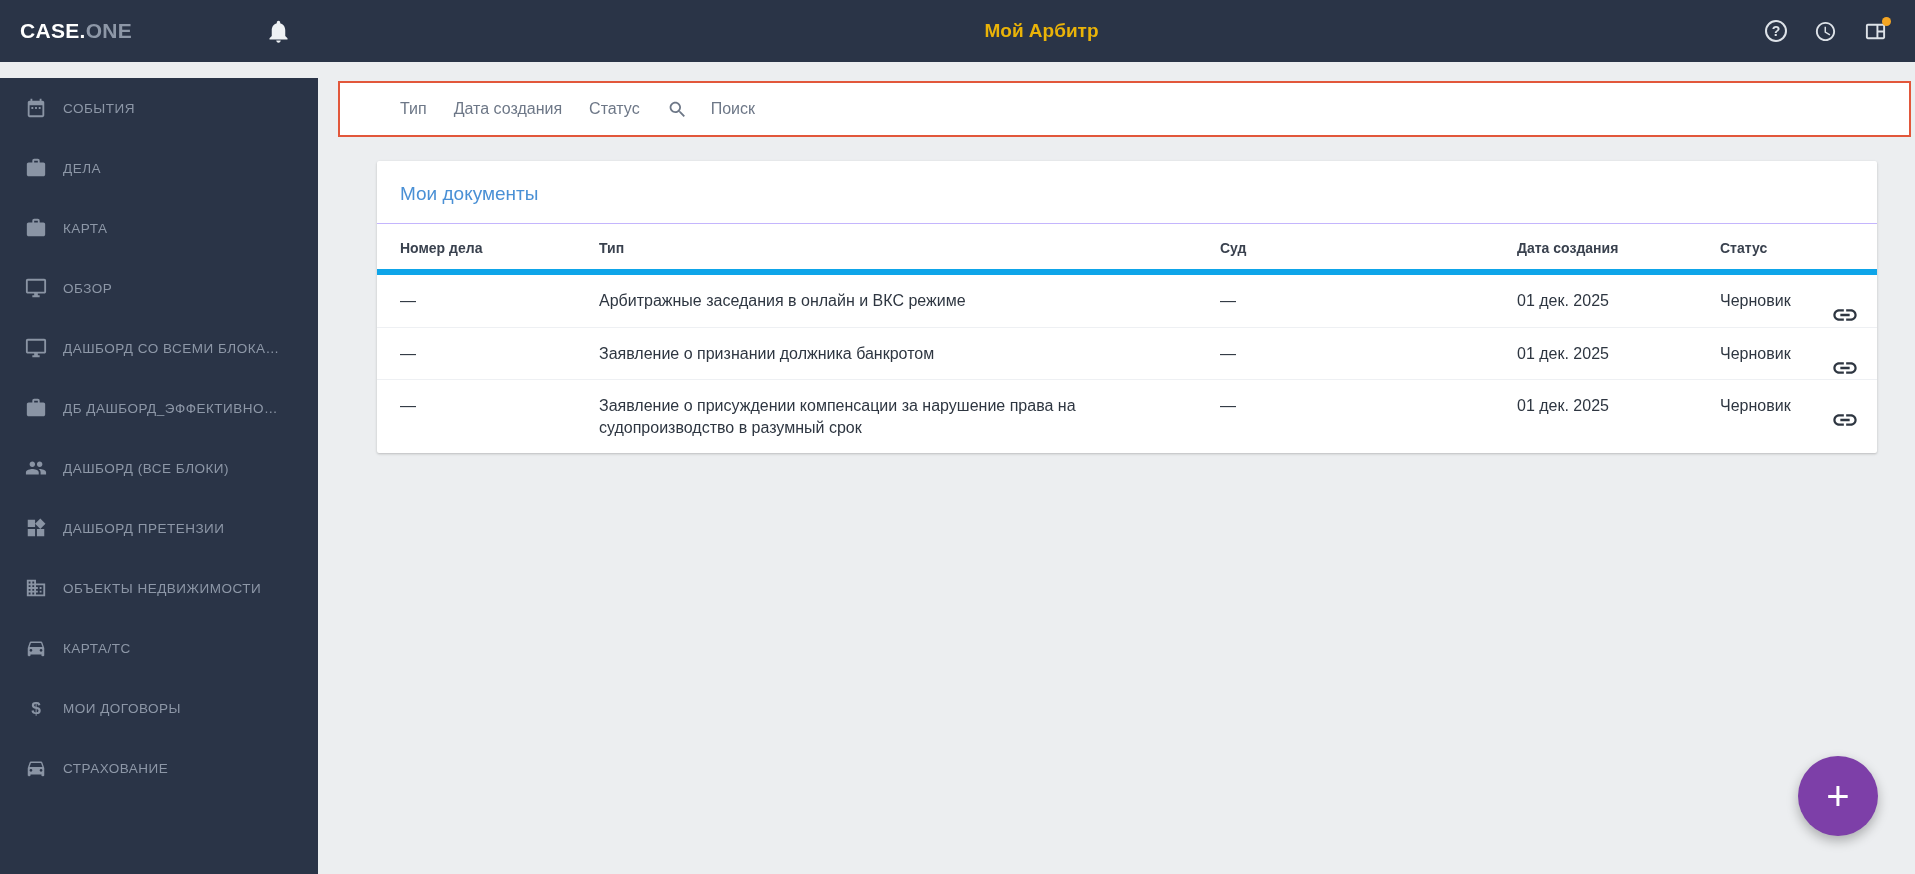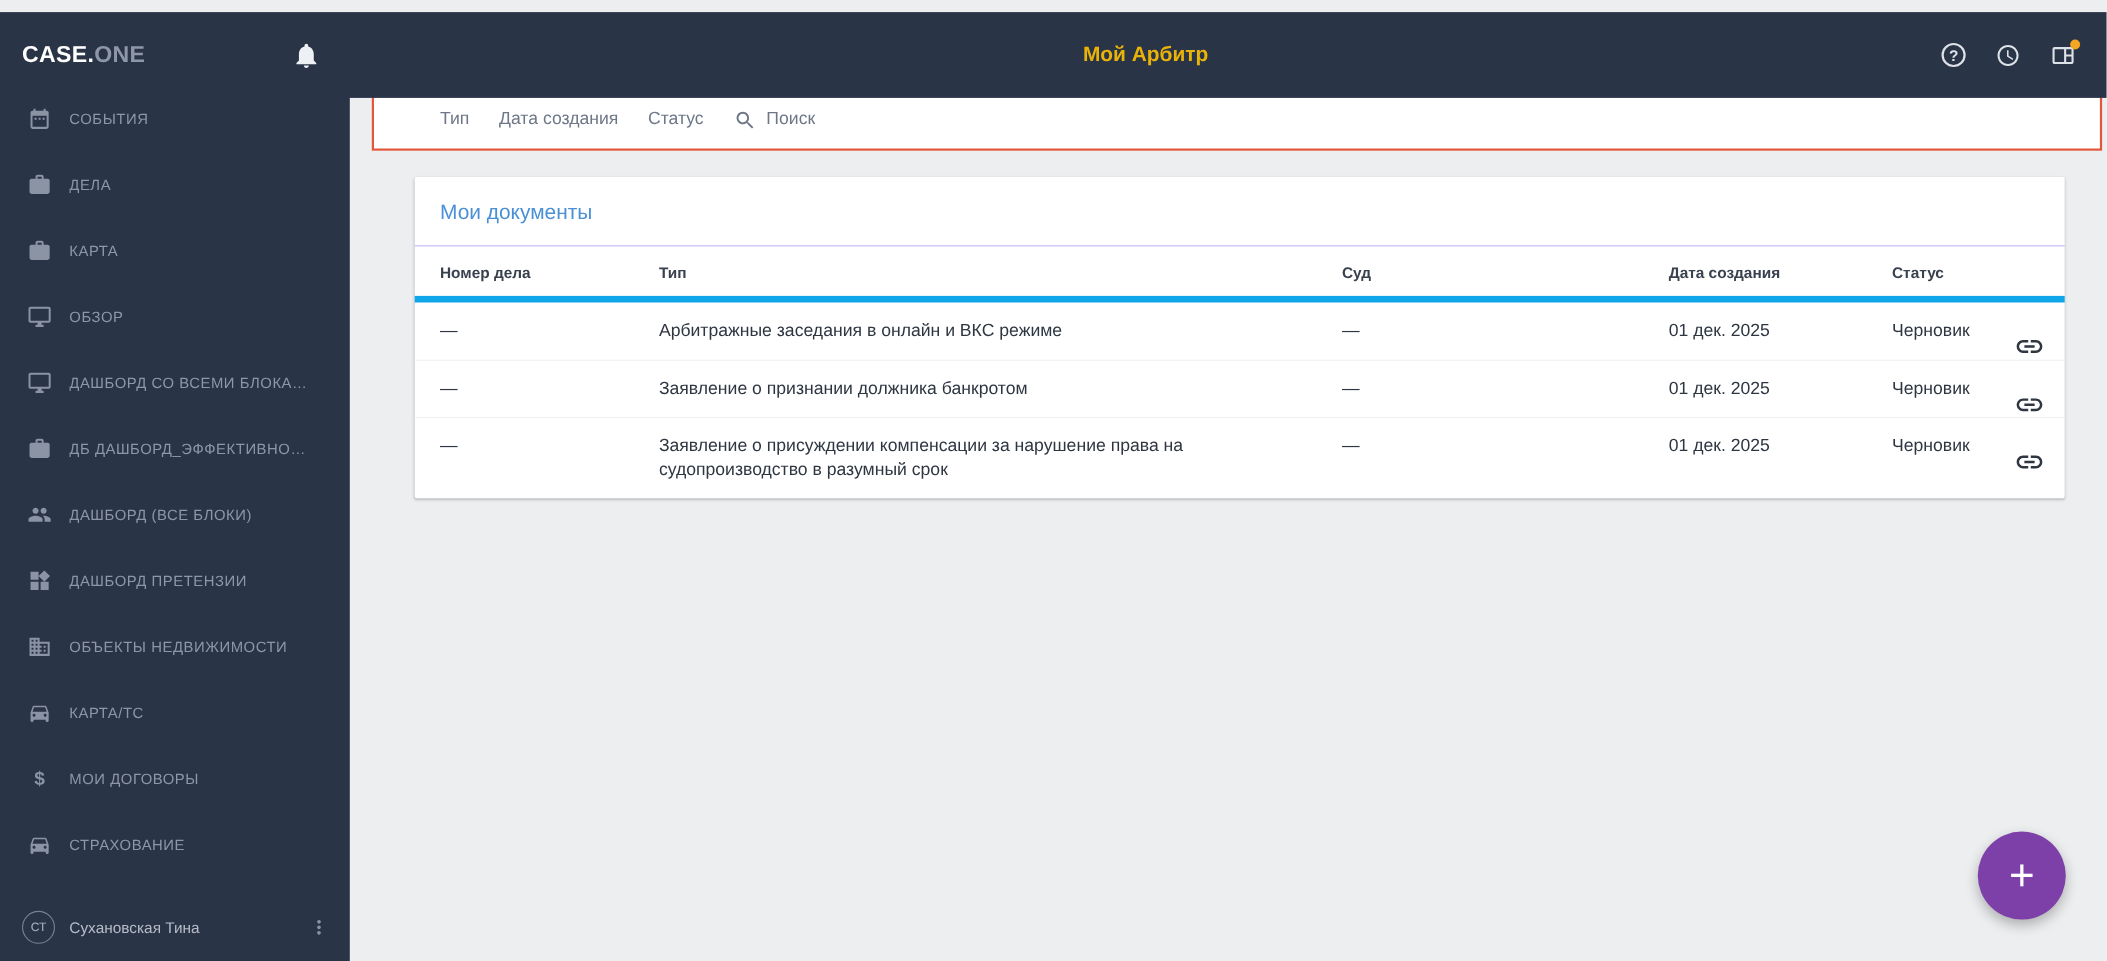--- a/index.html
+++ b/index.html
@@ -4,21 +4,21 @@
 <style>
   * { box-sizing: border-box; }
   html,body { margin:0; padding:0; }
   body {
     width:1915px; height:874px; overflow:hidden; position:relative;
     background:#eceef0;
     font-family:"Liberation Sans","DejaVu Sans",sans-serif;
   }
   
   .topbar {
-    position:absolute; top:11px; left:0; right:0; height:78px;
+    position:absolute; top:0; left:0; right:0; height:62px;
     background:#2a3447; display:flex; align-items:center; z-index:5;
   }
   .topbar-left {
     width:318px; flex:0 0 318px; display:flex; align-items:center;
     justify-content:space-between; padding:0 26px 0 20px;
   }
   .logo { font-size:21px; font-weight:700; letter-spacing:.3px; cursor:pointer; }
   .logo-a { color:#ffffff; }
   .logo-b { color:#8d97a7; }
   .bell { width:27px; height:27px; color:#eef1f4; cursor:pointer; }
@@ -37,21 +37,21 @@
     font-size:14px; font-weight:700; cursor:pointer;
   }
   .badge-dot {
     position:absolute; top:-3px; right:-4px; width:9px; height:9px;
     border-radius:50%; background:#f5a623;
   }
   
   .sidebar {
     position:absolute; top:78px; left:0; bottom:0; width:318px;
     background:#2a3447; display:flex; flex-direction:column;
-    justify-content:space-between; z-index:4;
+    z-index:4;gap:18px;
   }
   .side-menu { display:flex; flex-direction:column; }
   .side-item {
     height:60px; display:flex; align-items:center; gap:16px;
     padding:0 14px 0 25px; cursor:pointer; color:#8d97a7;
   }
   .side-icon { width:22px; height:22px; flex:0 0 22px; color:#8a94a4; }
   .side-icon svg { width:100%; height:100%; }
   .side-label {
     font-size:13.5px; letter-spacing:.5px; color:#8d97a7;
@@ -69,21 +69,21 @@
   .kebab { margin-left:auto; width:20px; height:20px; color:#8a94a4; cursor:pointer; }
   .kebab svg { width:100%; height:100%; }
   
   .content { position:absolute; top:78px; left:318px; right:0; bottom:0;margin-left:20px; }
   .filterbar {
     margin-top:3px; width:calc(100% - 4px); height:56px;
     background:#ffffff; border:2px solid #e2573b;
     display:flex; align-items:center; gap:27px; padding:0 20px 0 60px;
   }
   .filter { font-size:16px; color:#6d7787; cursor:pointer; }
-  .searchbox { display:flex; align-items:center; gap:9px; cursor:pointer; }
+  .searchbox { display:flex; align-items:center; gap:23px; cursor:pointer; }
   .search-icon { width:21px; height:21px; color:#6d7787; }
   .search-icon svg { width:100%; height:100%; }
   .search-label { font-size:16px; color:#6d7787; }
   
   .card {
     margin:24px 38px 0 39px; background:#ffffff; border-radius:2px;
     box-shadow:0 1px 3px rgba(0,0,0,.14), 0 1px 2px rgba(0,0,0,.08);
   }
   .card-title {
     margin:0; padding:22px 24px 18px 23px; font-size:19px; font-weight:400;
@@ -226,29 +226,20 @@
     <span class="side-label">МОИ ДОГОВОРЫ</span>
   </div>
 
   <div class="side-item">
     <span class="side-icon"><svg viewBox="0 0 24 24" fill="currentColor">
             <path d="M18.92 6.01C18.72 5.42 18.16 5 17.5 5h-11c-.66 0-1.21.42-1.42 1.01L3 12v8c0 .55.45 1 1 1h1c.55 0 1-.45 1-1v-1h12v1c0 .55.45 1 1 1h1c.55 0 1-.45 1-1v-8l-2.08-5.99zM6.5 16c-.83 0-1.5-.67-1.5-1.5S5.67 13 6.5 13s1.5.67 1.5 1.5S7.33 16 6.5 16zm11 0c-.83 0-1.5-.67-1.5-1.5s.67-1.5 1.5-1.5 1.5.67 1.5 1.5-.67 1.5-1.5 1.5zM5 11l1.5-4.5h11L19 11H5z"></path>
           </svg></span>
     <span class="side-label">СТРАХОВАНИЕ</span>
   </div>
 </nav>
-  <div class="user-row">
-    <span class="avatar">СТ</span>
-    <span class="user-name">Сухановская Тина</span>
-    <span class="kebab">
-      <svg viewBox="0 0 24 24" fill="currentColor">
-          <path d="M12 8c1.1 0 2-.9 2-2s-.9-2-2-2-2 .9-2 2 .9 2 2 2zm0 2c-1.1 0-2 .9-2 2s.9 2 2 2 2-.9 2-2-.9-2-2-2zm0 6c-1.1 0-2 .9-2 2s.9 2 2 2 2-.9 2-2-.9-2-2-2z"></path>
-        </svg>
-    </span>
-  </div>
 </aside>
 
 <main class="content">
   <div class="filterbar">
     <span class="filter">Тип</span>
     <span class="filter">Дата создания</span>
     <span class="filter">Статус</span>
     <span class="searchbox">
       <span class="search-icon">
         <svg viewBox="0 0 24 24" fill="currentColor">

